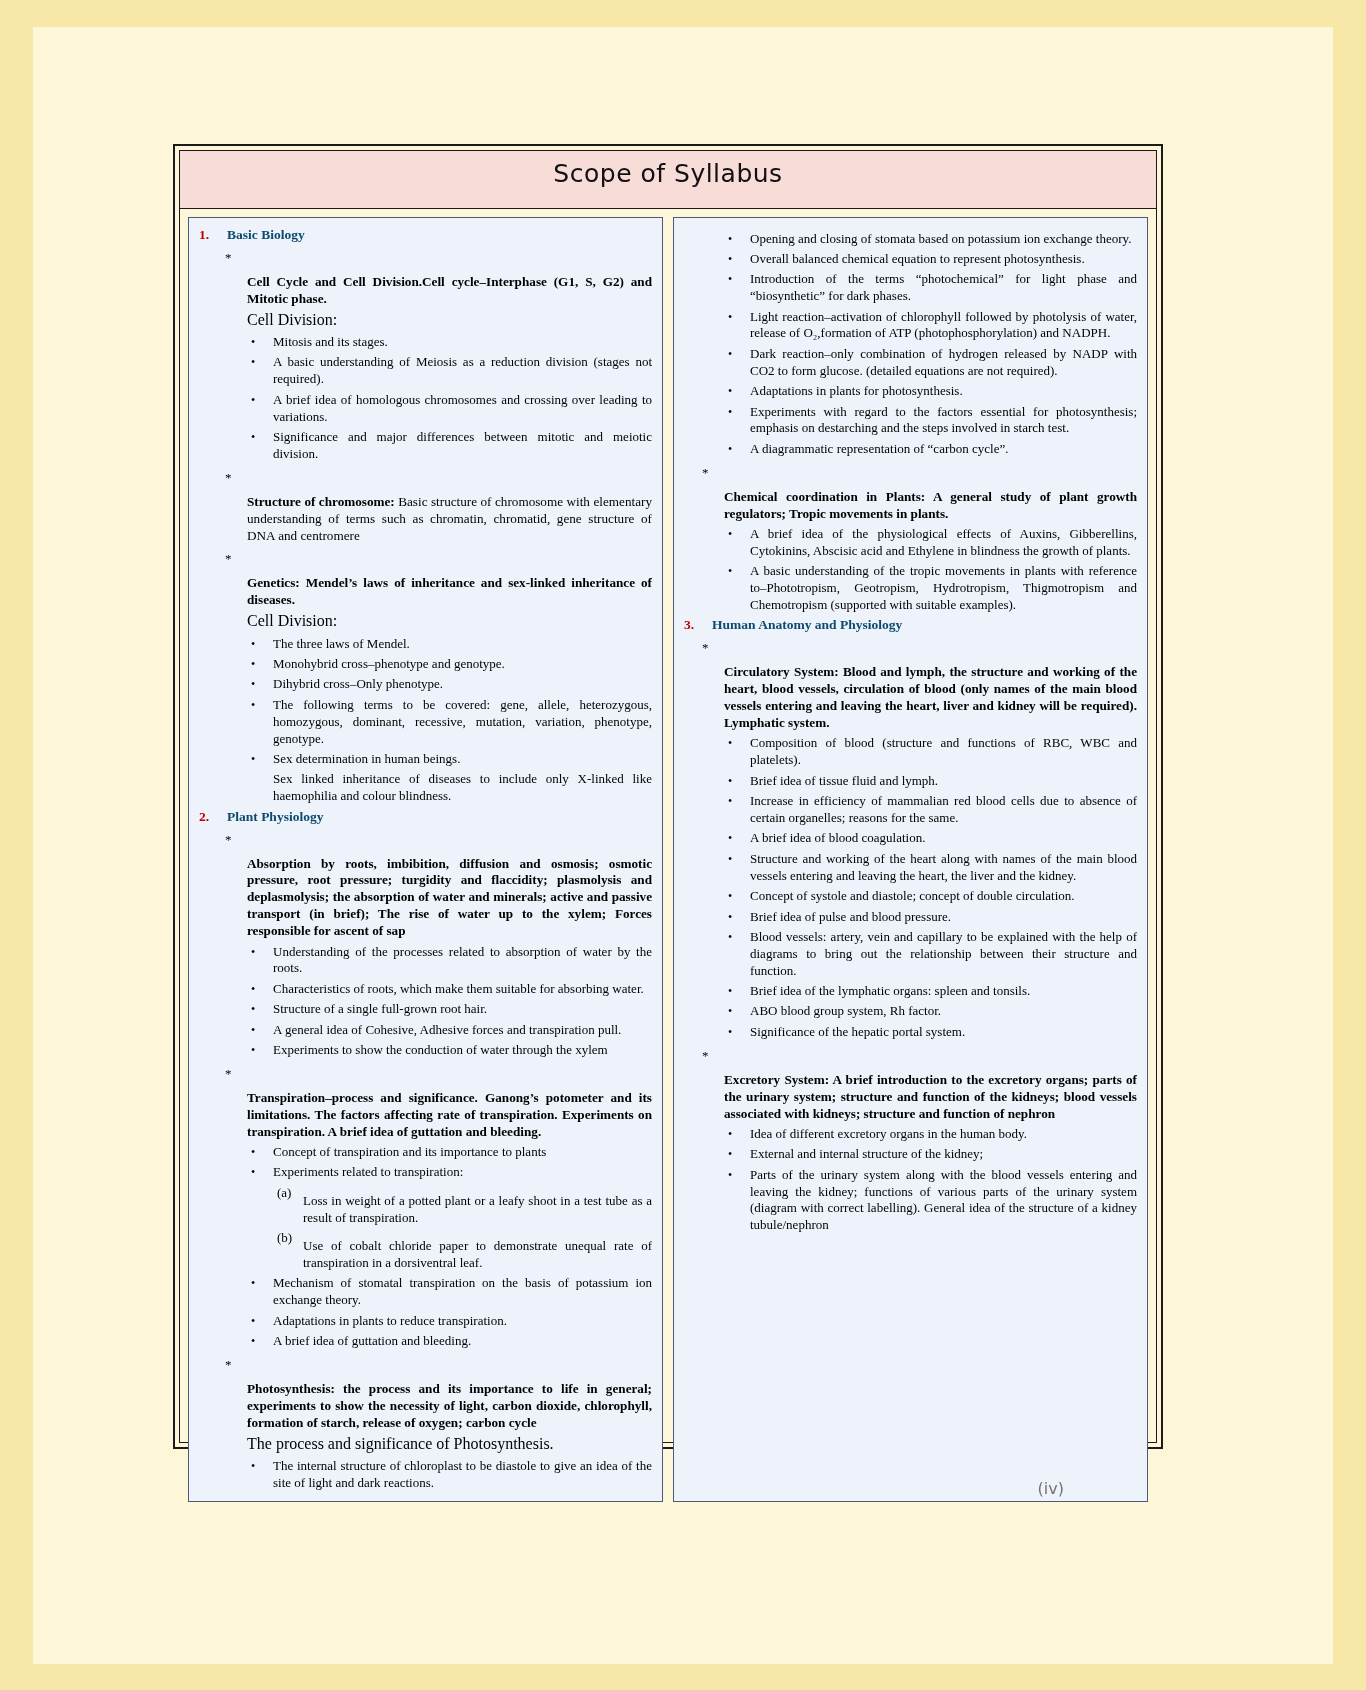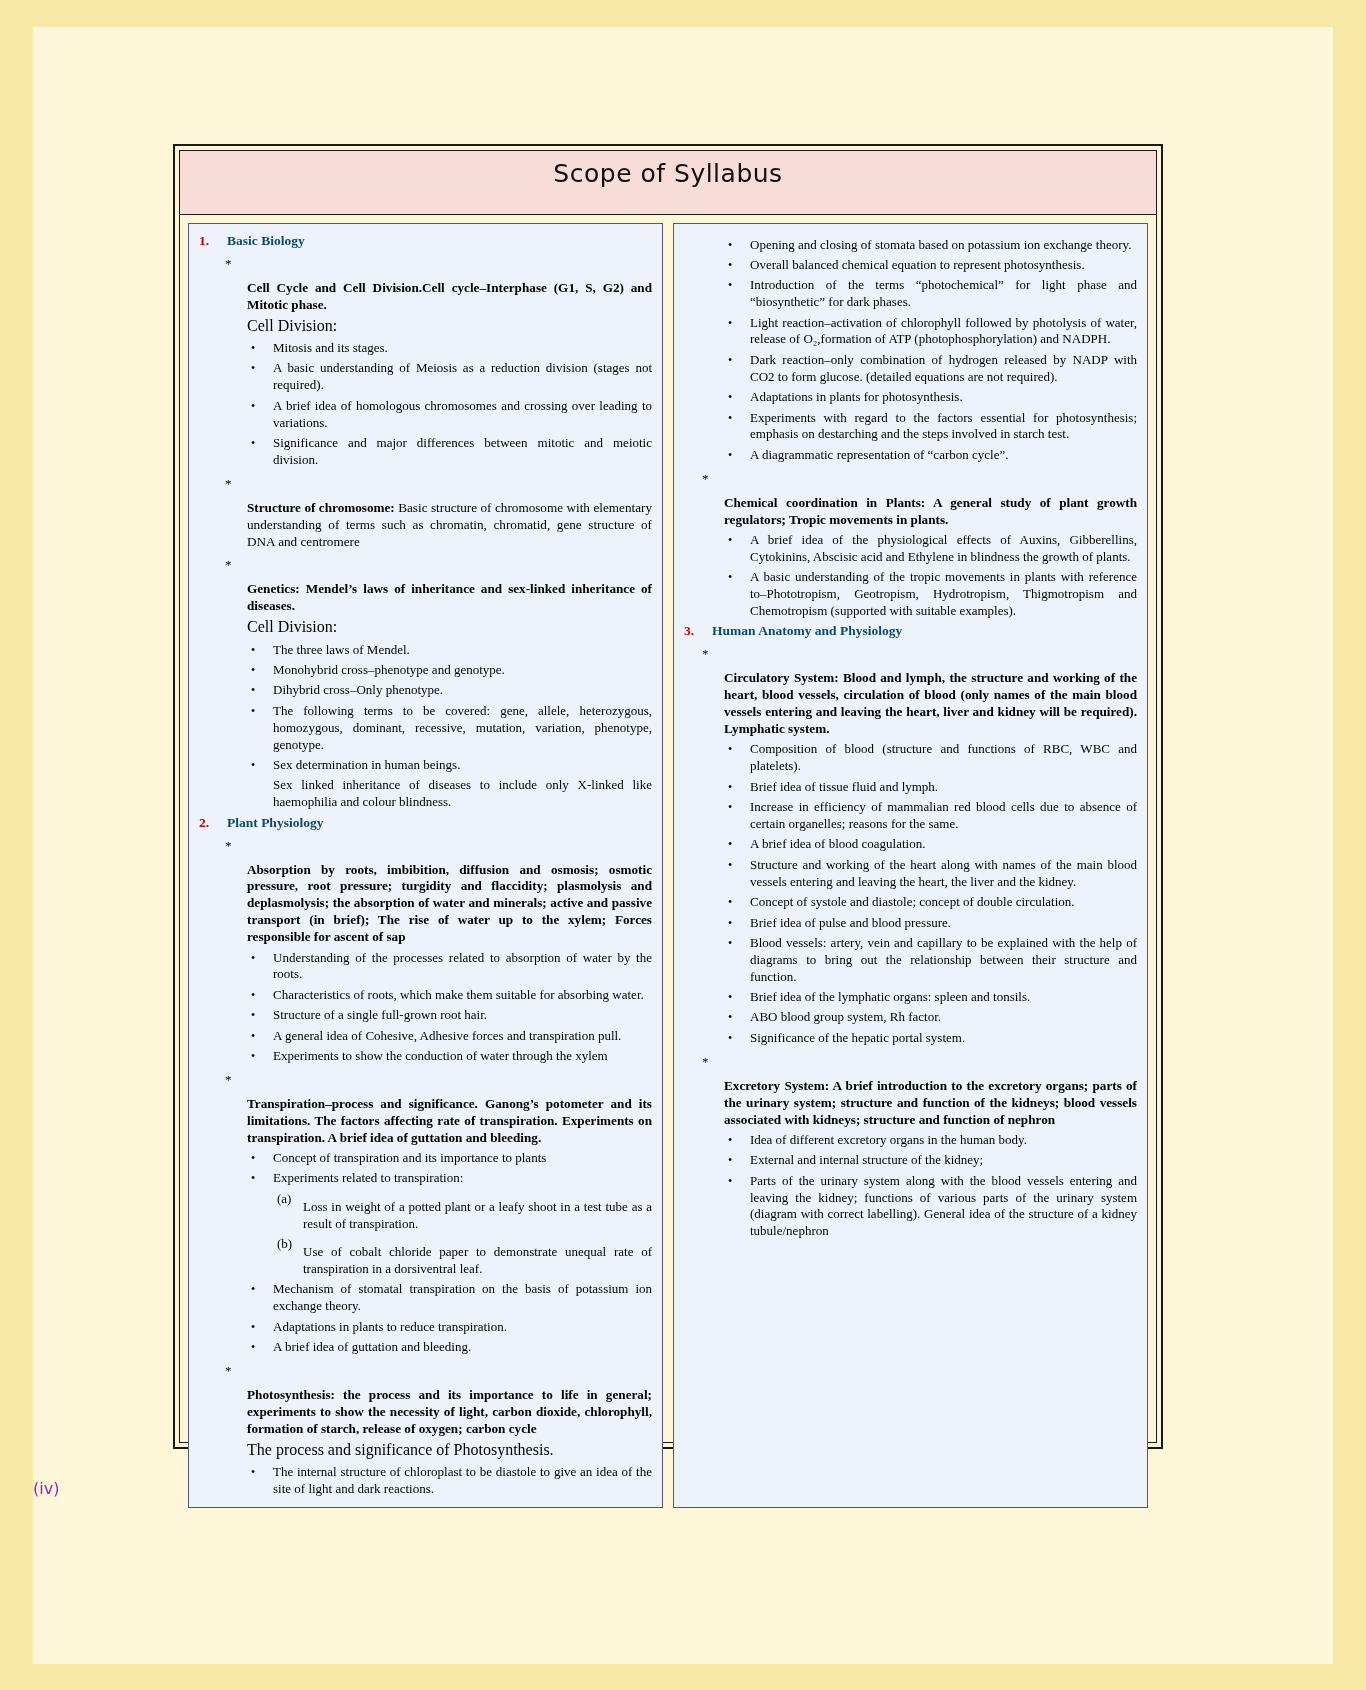--- a/index.html
+++ b/index.html
@@ -37,21 +37,21 @@
     height: 100%;
     border: 1px solid #1a1a1a;
     box-sizing: border-box;
     display: flex;
     flex-direction: column;
   }
   .title-bar {
     background: #f7dcd8;
     border-bottom: 1px solid #1a1a1a;
     text-align: center;
-    padding: 8px 0 26px 0;
+    padding: 8px 0 20px 0;
   }
   .title-bar .title-text {
     font-family: "DejaVu Sans", sans-serif;
     font-size: 25px;
     color: #111;
     letter-spacing: 0.5px;
   }
   .columns {
     flex: 1;
     display: flex;
@@ -152,24 +152,24 @@
     margin-top: 8px;
   }
   .rcol .star-item { padding-left: 18px; }
   .rcol .bullet { padding-left: 44px; }
   .rcol .top-bullets .bullet { padding-left: 44px; }
   .page-num {
     position: absolute;
     left: 0;
     top: 1452px;
     width: 1031px;
-    text-align: left;
+    text-align: right;
     font-family: "DejaVu Sans", sans-serif;
     font-size: 16px;
-    color: #a21caf;
+    color: #737373;
   }
 </style>
 </head>
 <body>
 
 <div class="page">
 
   <div class="outer-frame">
     <div class="inner-frame">
 

